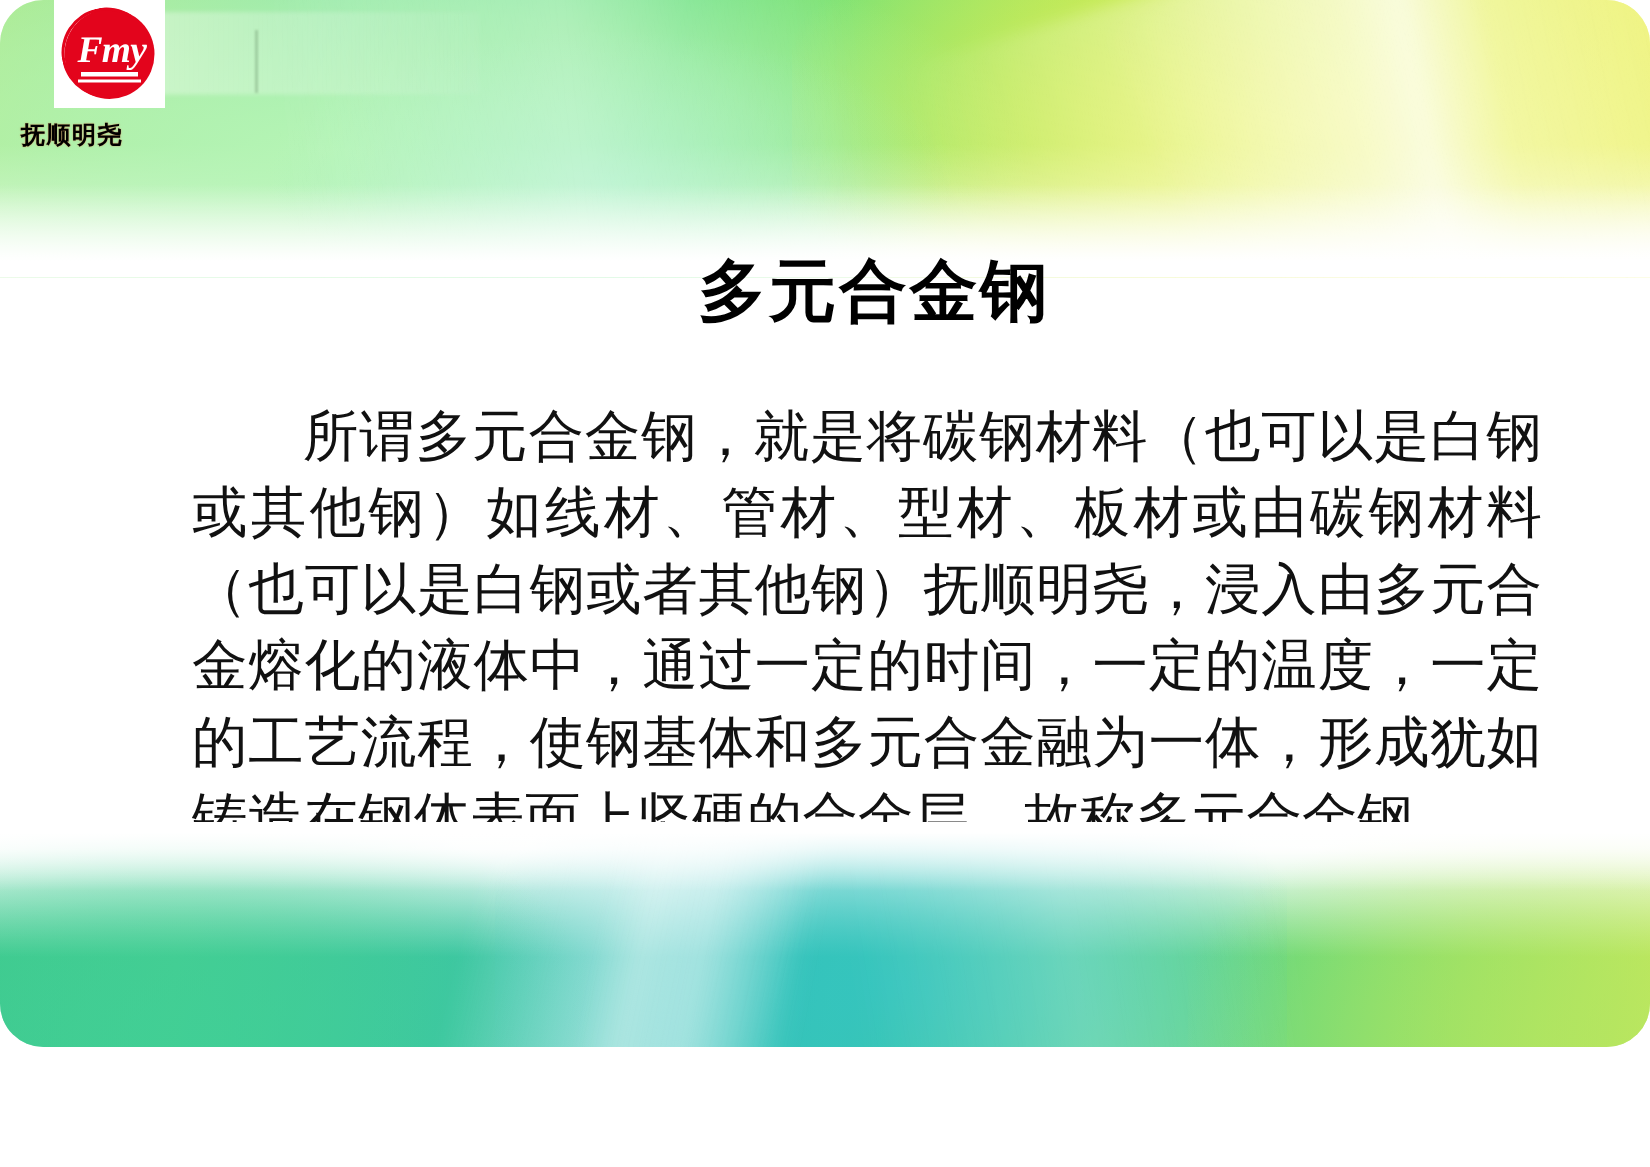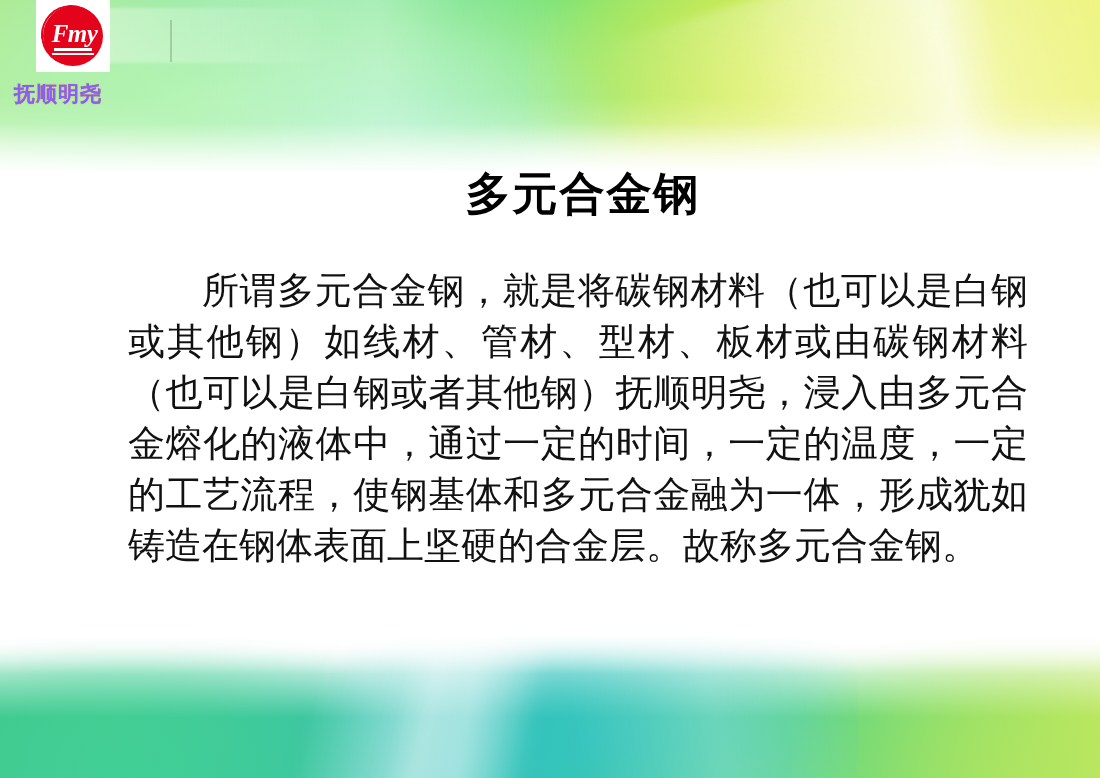--- a/index.html
+++ b/index.html
@@ -6,23 +6,24 @@
 
   html, body {
     width:1100px; height:778px;
     background:#ffffff;
     font-family:"DejaVu Sans", sans-serif;
     overflow:hidden;
   }
 
   .slide {
     position:relative;
-    width:1100px; height:778px;
+    width:1100px; height:698px;
     background:#ffffff;
     overflow:hidden;
+    border-radius:29px;
   }
 
   
   .banner-top {
     position:absolute; left:0; top:0;
     width:1100px; height:185px;
     overflow:hidden;
   }
   .bt-base {
     position:absolute; inset:0;
@@ -169,24 +170,24 @@
     border-top:1px solid #ffffff;
   }
   .logo-underline2 {
     position:absolute; left:11px; top:48px;
     width:42px; height:1.6px;
     background:#ffffff;
   }
   .logo-caption {
     position:absolute; left:14px; top:80px;
     width:120px;
-    color:#8b5cf6;
+    color:#000000;
     font-family:"DejaVu Sans", sans-serif;
     font-weight:bold;
-    font-size:21px;
+    font-size:16px;
     letter-spacing:1px;
     text-shadow:0 0 1px rgba(242,48,5,0.6);
     white-space:nowrap;
   }
 
   
   .banner-bottom {
     position:absolute; left:0; bottom:0;
     width:1100px; height:150px;
     overflow:hidden;

